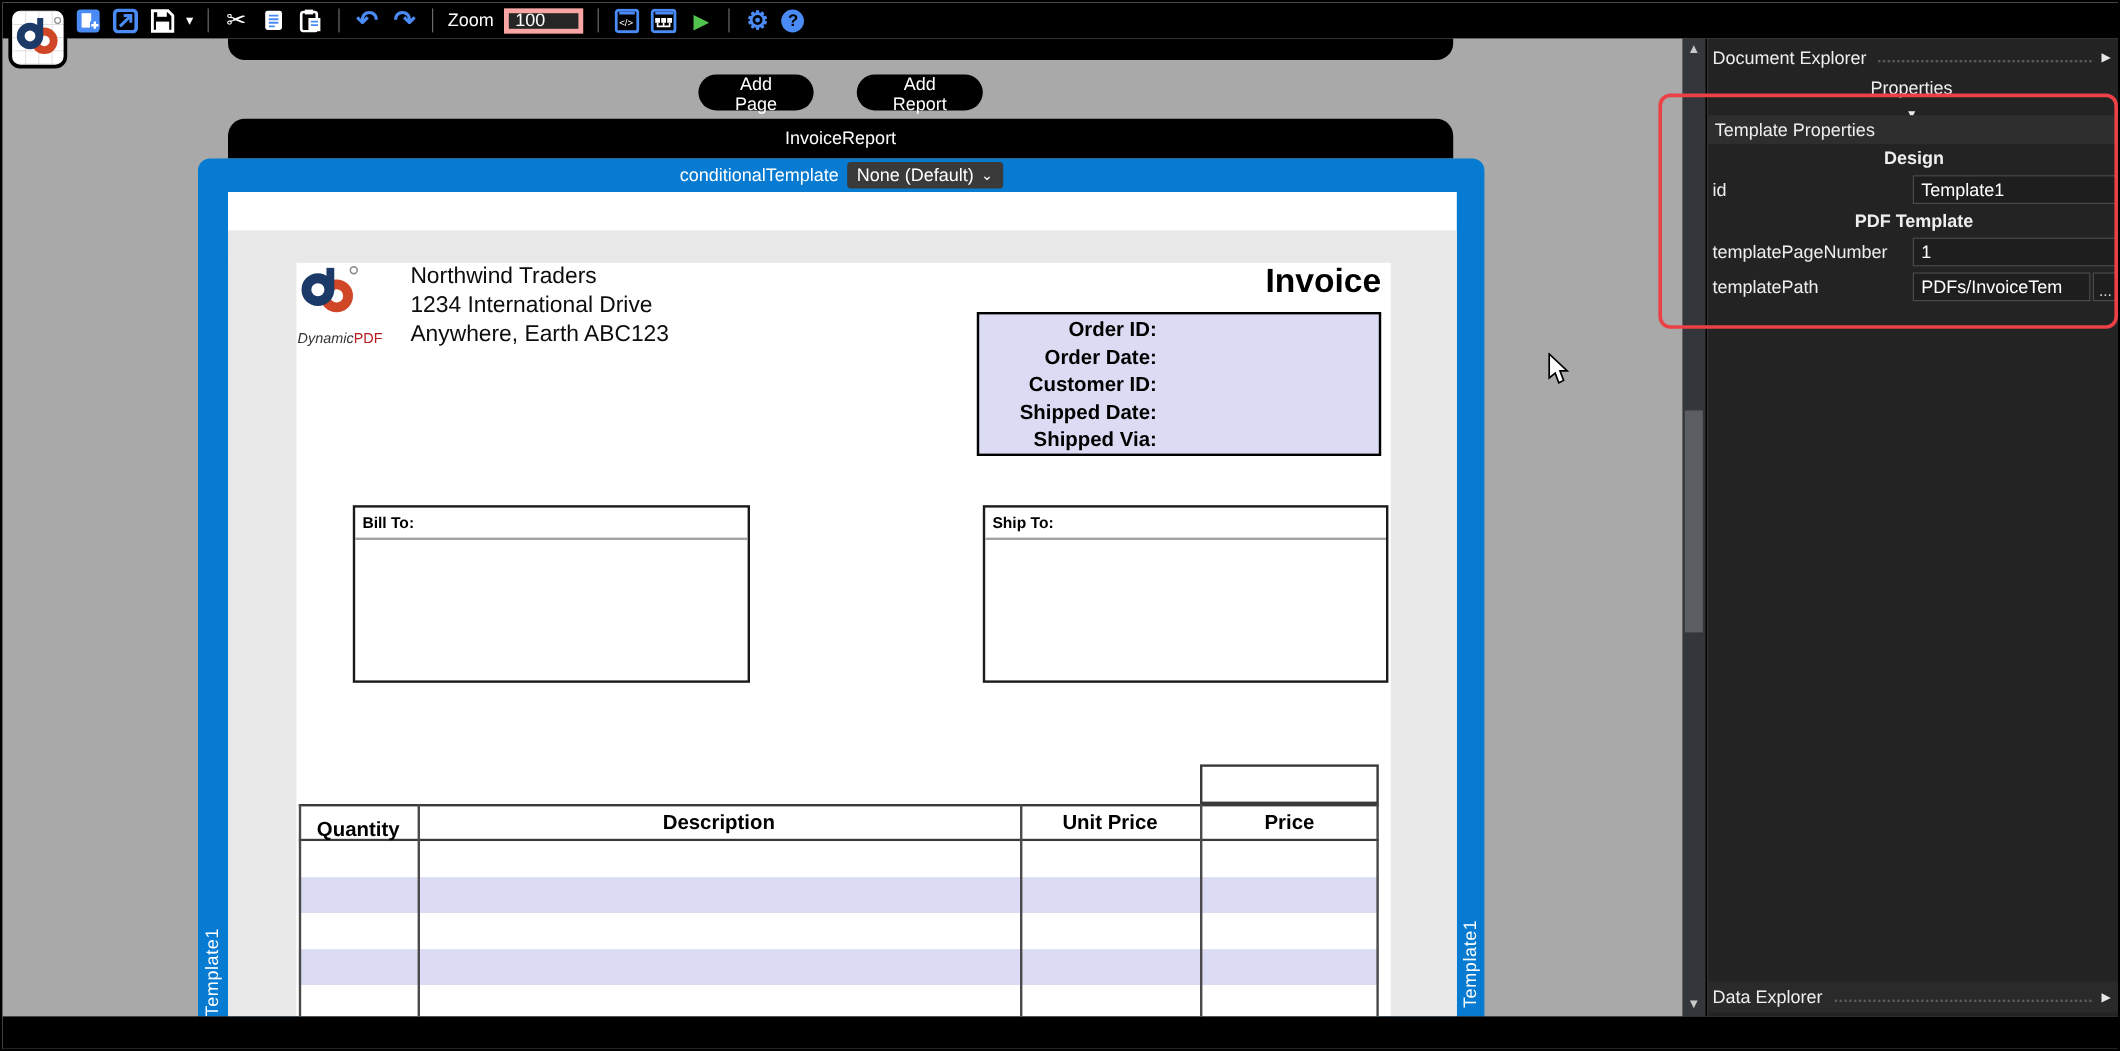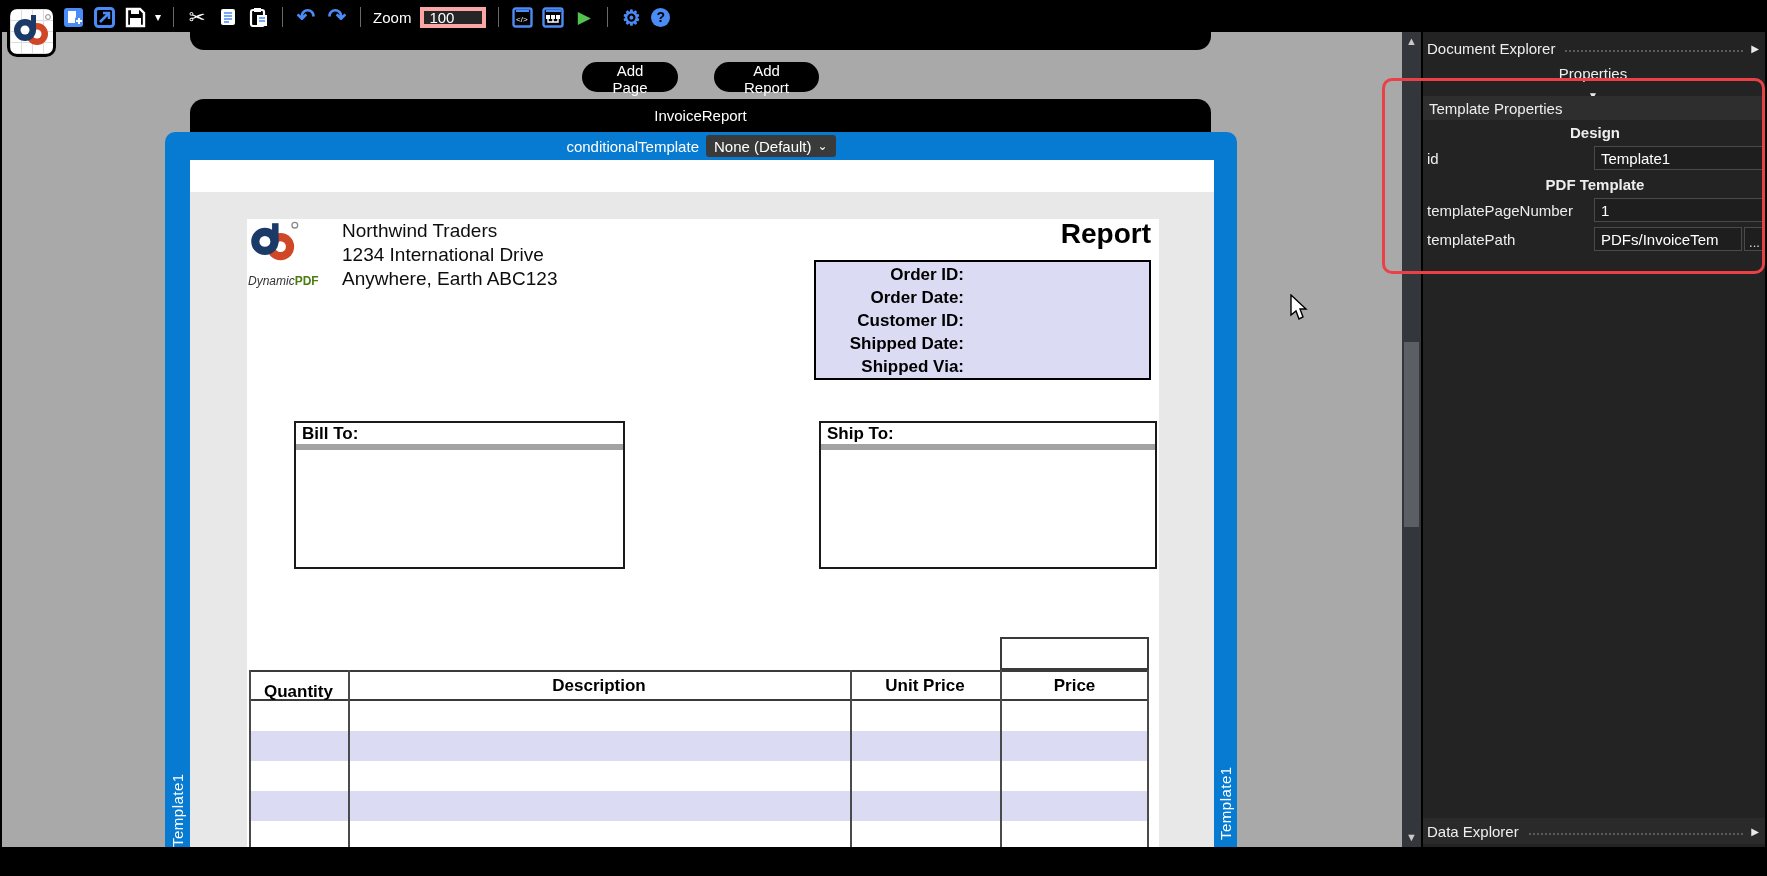--- a/index.html
+++ b/index.html
@@ -47,21 +47,21 @@
   
   #page { position:absolute; left:25px; top:28px; width:1024px; height:687px; background:#fff; overflow:hidden; }
   .page-gray { position:absolute; background:#e8e8e8; }
   .inv-text { color:#0d0d0d; font-size:19px; line-height:24px; }
   #invoice-title { position:absolute; left:700px; top:58px; width:261px; text-align:right;
     font-size:28px; font-weight:bold; color:#000; }
   #order-box { position:absolute; left:624px; top:100px; width:337px; height:120px;
     background:#dbdbf3; border:2px solid #000; padding-top:3px; }
   .order-row { height:23px; width:148px; text-align:right; font-weight:bold; font-size:17px; color:#000; }
   .addr-box { position:absolute; top:261px; height:148px; background:#fff; border:2px solid #1a1a1a; }
-  .addr-head { height:27px; border-bottom:6px solid #a3a3a3; font-weight:bold; font-size:17px; color:#000;
+  .addr-head { height:27px; border-bottom:2px solid #a3a3a3; font-weight:bold; font-size:13px; color:#000;
     display:flex; align-items:center; padding-left:6px; }
   #mini-box { position:absolute; left:810px; top:477px; width:149px; height:33px; background:#fff; border:2px solid #3a3a3a; }
   #tbl-head { position:absolute; left:59px; top:510px; width:900px; height:31px; background:#fff;
     border-top:2px solid #3a3a3a; border-bottom:2px solid #3a3a3a; display:flex; }
   .th-cell { display:flex; align-items:center; justify-content:center; font-weight:bold; font-size:17px; color:#000; }
   .body-row { position:absolute; left:59px; width:900px; height:30px; }
   .vline { position:absolute; width:2px; background:#4a4a4a; top:510px; height:177px; }
 
   
   #scrollbar { position:absolute; left:1400px; top:30px; width:19px; height:815px; background:#33363a; }
@@ -200,31 +200,31 @@
       <div class="abs" style="left:58px; top:60px;">
         <svg width="52" height="48" viewBox="0 0 40 36">
           <circle cx="25" cy="20" r="10.5" fill="#cf4727"></circle>
           <circle cx="25" cy="20" r="4.2" fill="#fff"></circle>
           <circle cx="13" cy="16" r="10.5" fill="#1c3a67"></circle>
           <rect x="18.5" y="2" width="5" height="15" fill="#1c3a67"></rect>
           <circle cx="13" cy="16" r="4.2" fill="#fff"></circle>
           <circle cx="36" cy="3.5" r="2.2" fill="none" stroke="#888" stroke-width="1"></circle>
         </svg>
         <div style="font-size:12px; margin-top:2px; color:#333;">
-          <span style="font-style:italic;">Dynamic</span><span style="font-weight:bold; color:#4d7c0f;">PDF</span>
+          <span style="font-style:italic;">Dynamic</span><span style="font-weight:normal; color:#b91c1c;">PDF</span>
         </div>
       </div>
 
       <div class="abs inv-text" style="left:152px; top:59px;">
         <div>Northwind Traders</div>
         <div>1234 International Drive</div>
         <div>Anywhere, Earth  ABC123</div>
       </div>
 
-      <div id="invoice-title">Report</div>
+      <div id="invoice-title">Invoice</div>
 
       <div id="order-box">
         <div class="order-row">Order ID:</div>
         <div class="order-row">Order Date:</div>
         <div class="order-row">Customer ID:</div>
         <div class="order-row">Shipped Date:</div>
         <div class="order-row">Shipped Via:</div>
       </div>
 
       <div class="addr-box" style="left:104px; width:331px;">

